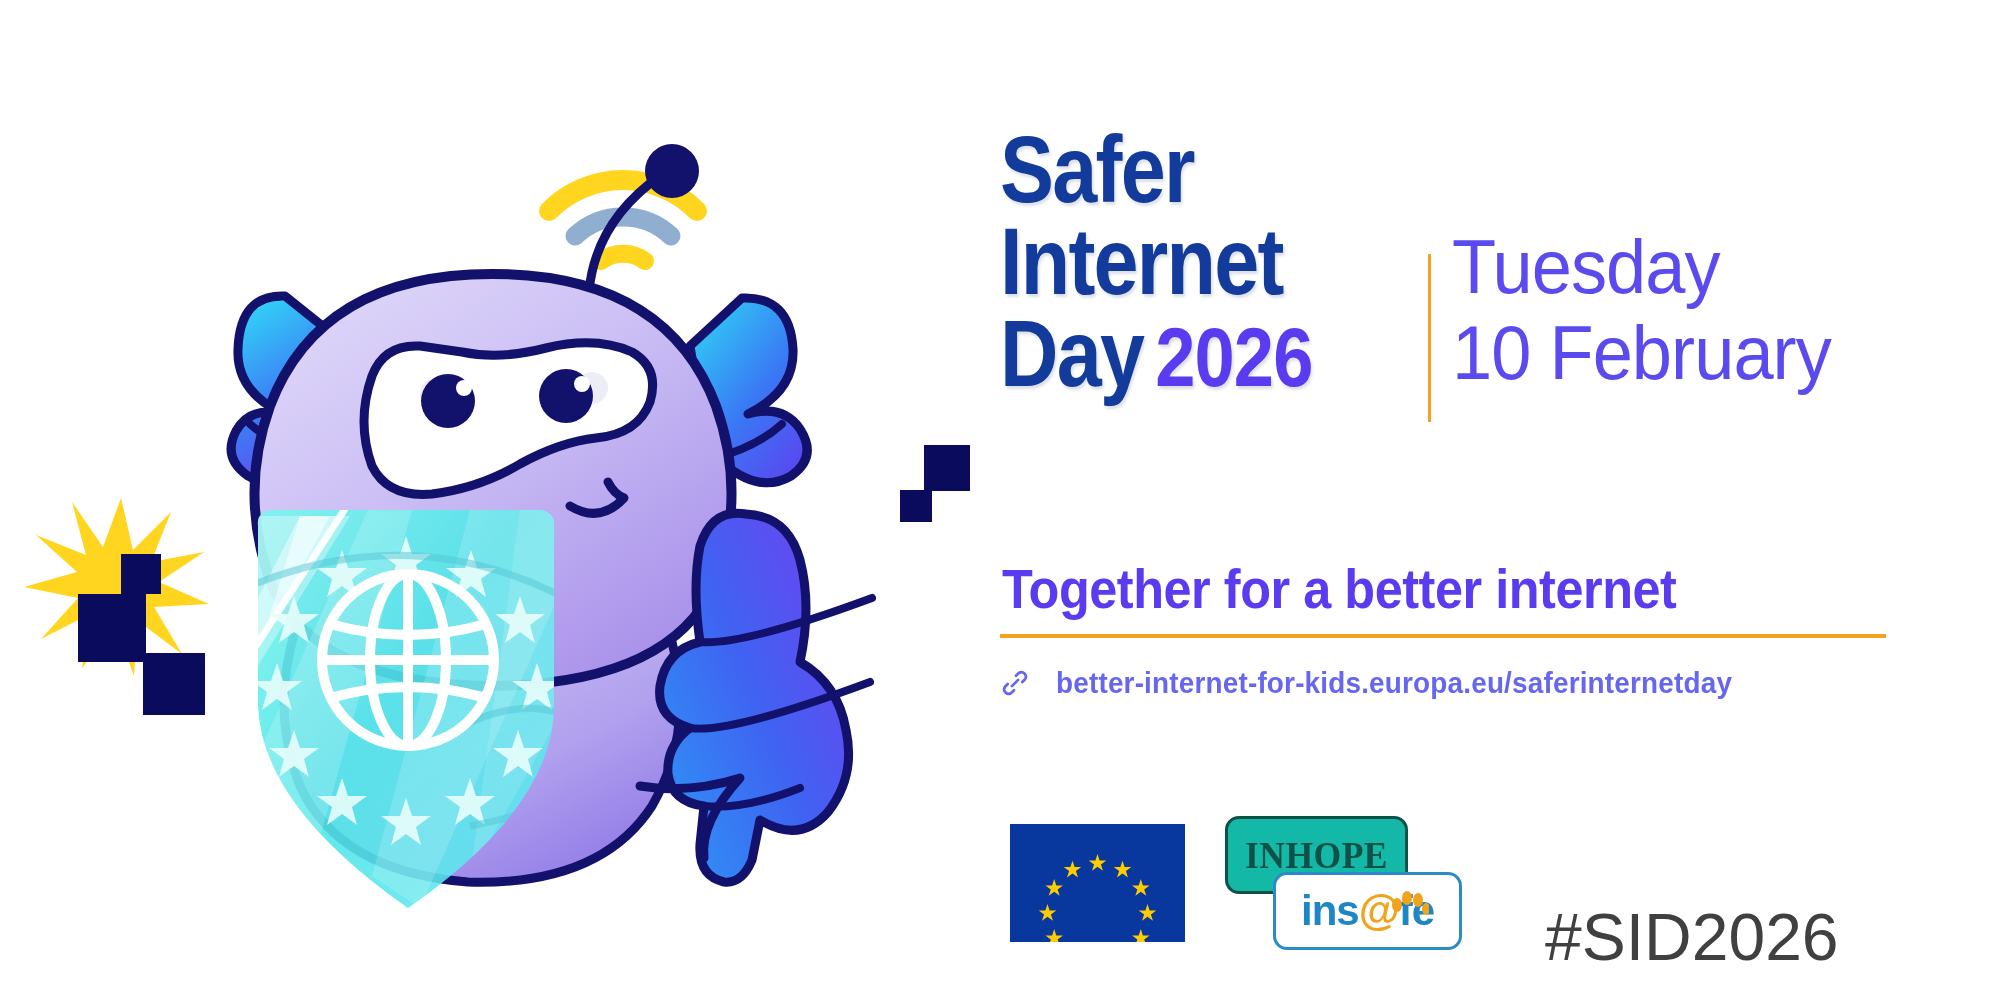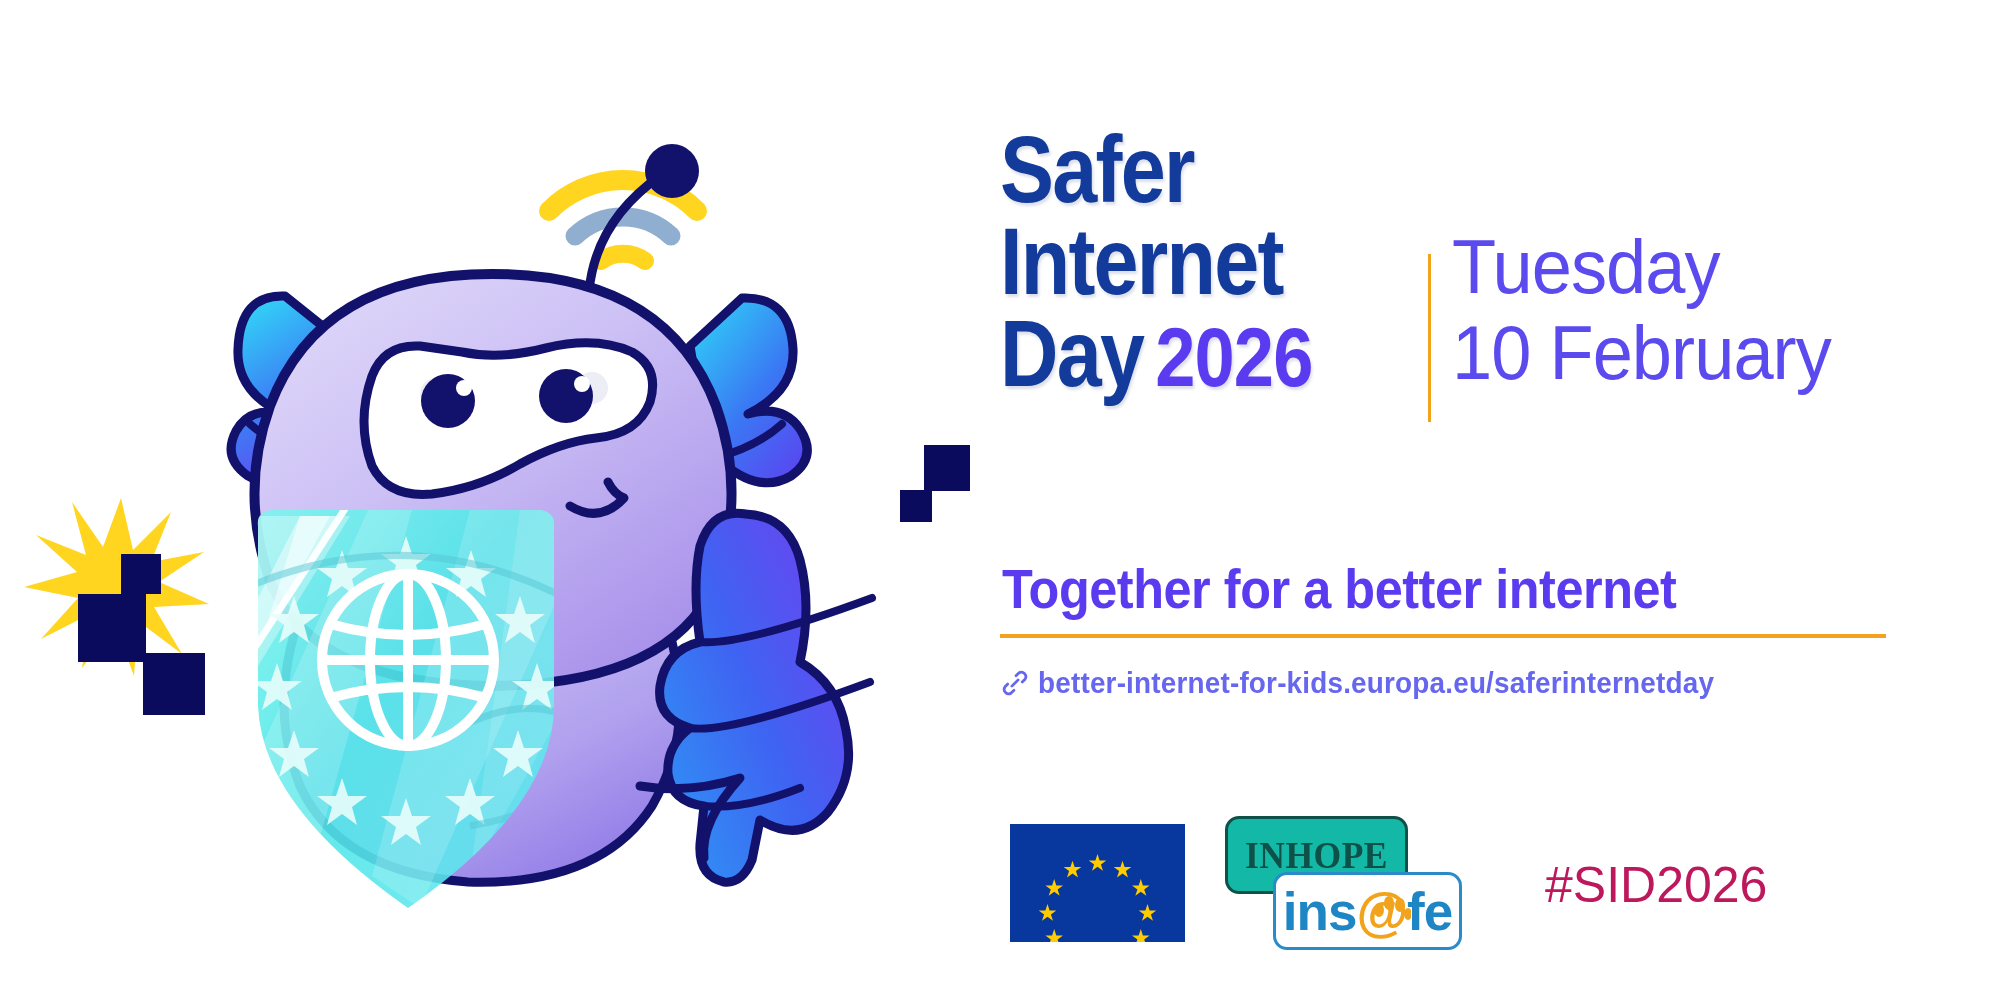--- a/index.html
+++ b/index.html
@@ -69,21 +69,21 @@
     transform-origin:left center;
     white-space:nowrap;
   }
   .tagline-rule{
     position:absolute;left:0px;top:588px;
     width:886px;height:4px;background:#F3A21B;
   }
 
   .urlrow{
     position:absolute;left:0px;top:620px;
-    display:flex;align-items:center;gap:8px;
+    display:flex;align-items:center;gap:26px;
     white-space:nowrap;
   }
   .link-icon{display:block;width:30px;height:30px;}
   .url-text{
     font-weight:700;font-size:30px;letter-spacing:0.2px;
     color:#6666EE;
     transform:scaleX(0.93);transform-origin:left center;
   }
 
   
@@ -103,29 +103,29 @@
     transform:scaleX(0.96);
   }
   .insafe-box{
     position:absolute;left:273px;top:58px;
     width:183px;height:72px;
     border:3px solid #2A8BC8;border-radius:14px;background:#fff;
     display:flex;align-items:center;justify-content:center;
     z-index:2;
   }
   .insafe-text{
-    font-weight:700;font-size:53px;color:#1F86C6;letter-spacing:-1px;
+    font-weight:700;font-size:42px;color:#1F86C6;letter-spacing:-1px;
     display:flex;align-items:flex-start;position:relative;
   }
   .insafe-at{color:#F2A31C;position:relative;}
   .paw{position:absolute;left:88px;top:-8px;width:40px;height:26px;}
 
   .hashtag{
-    position:absolute;left:545px;top:810px;
-    font-size:50px;font-weight:400;color:#be185d;
+    position:absolute;left:545px;top:853px;
+    font-size:66px;font-weight:400;color:#404040;
     letter-spacing:0px;
     white-space:nowrap;
   }
 </style>
 </head>
 <body>
 
 <div class="poster">
 
   <div class="artwork">

